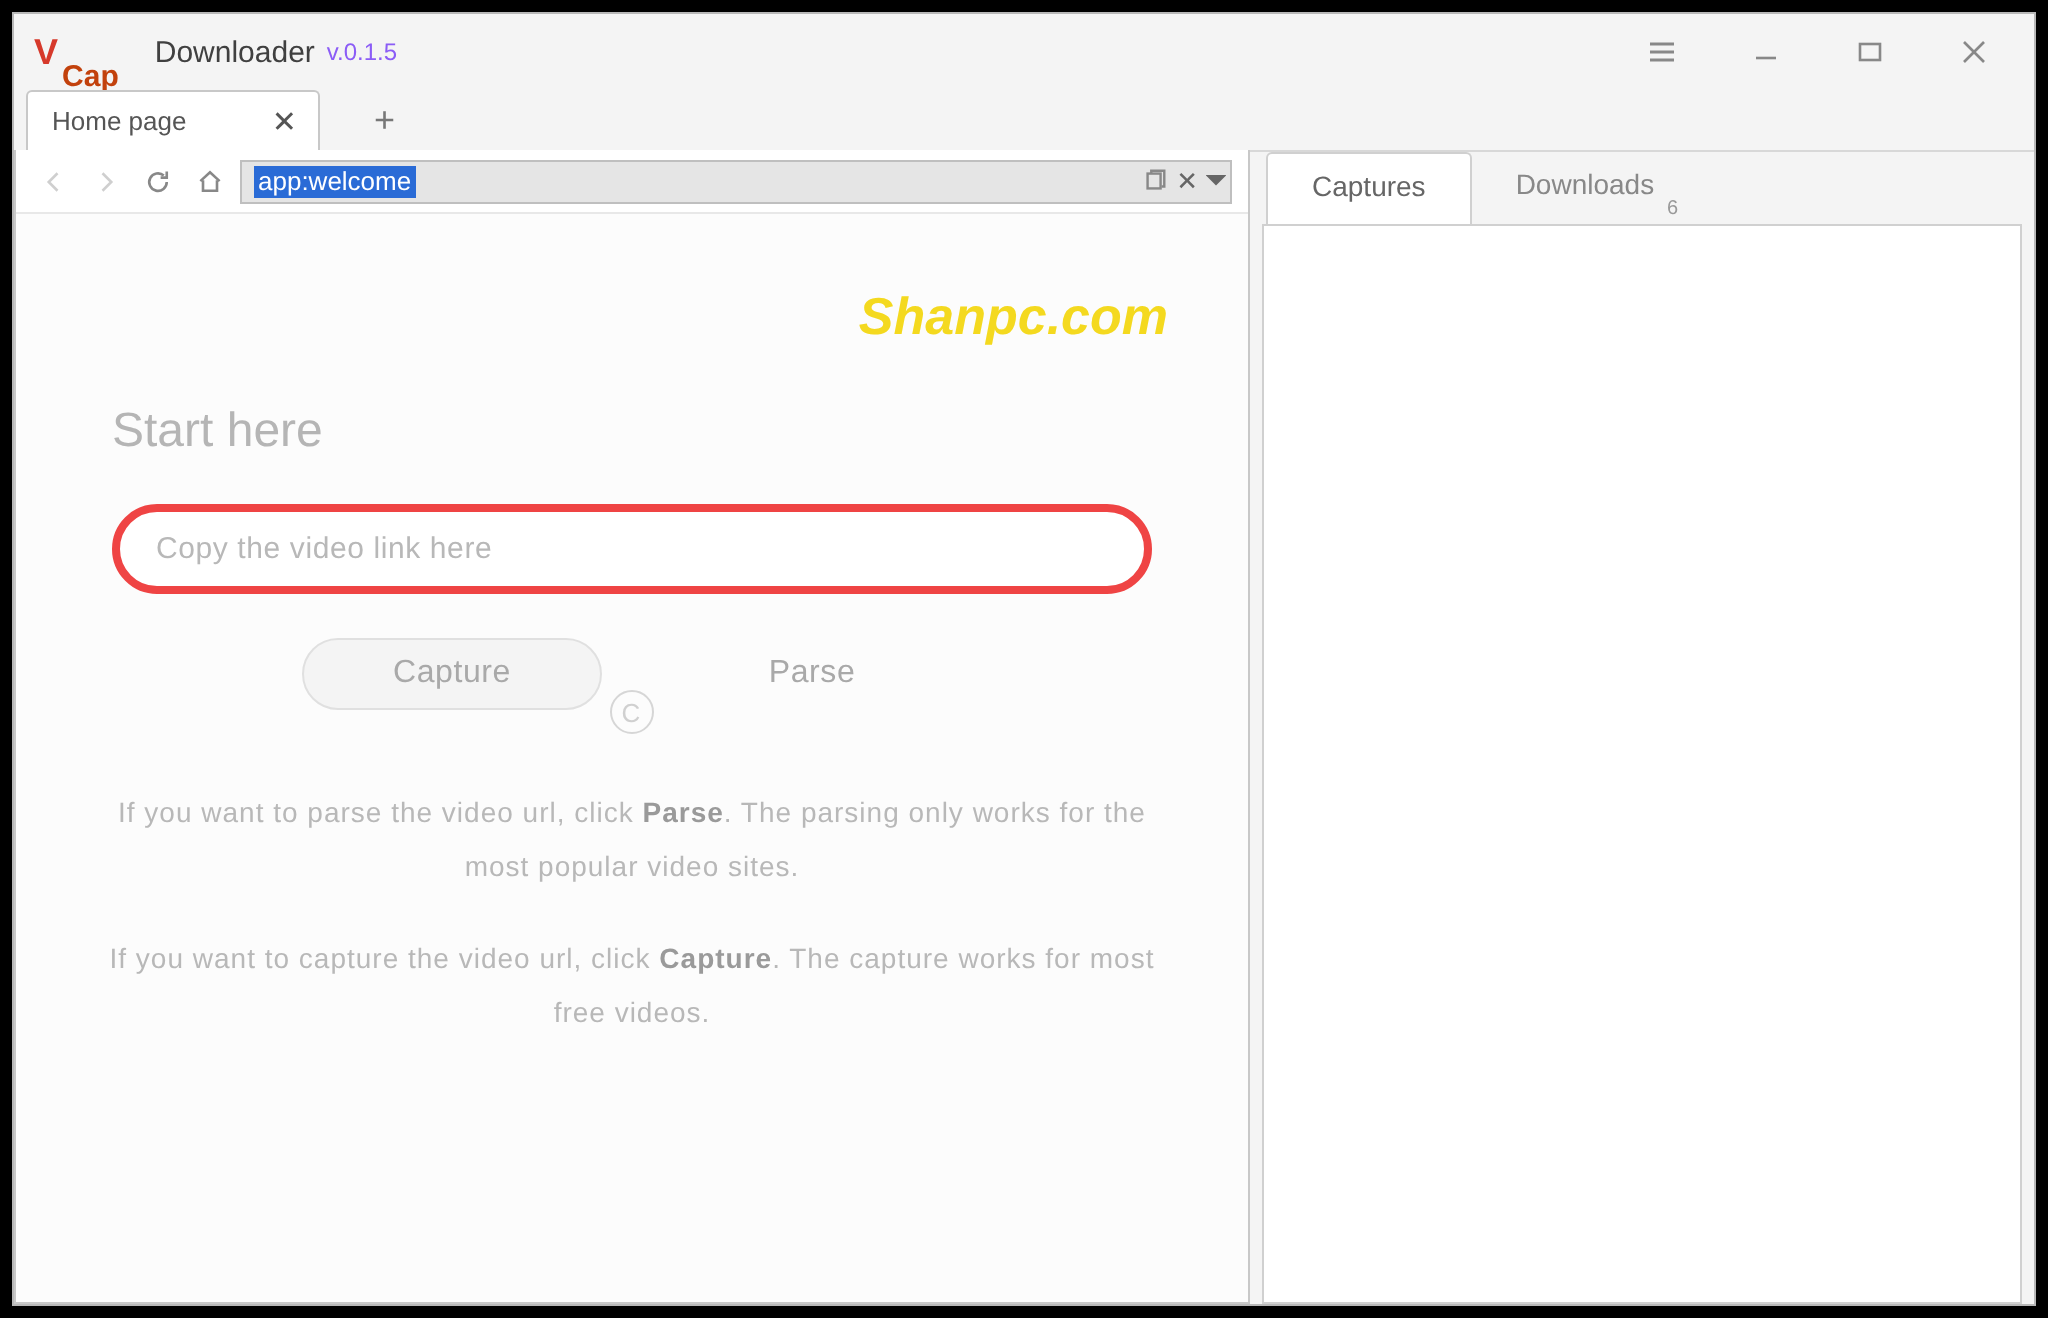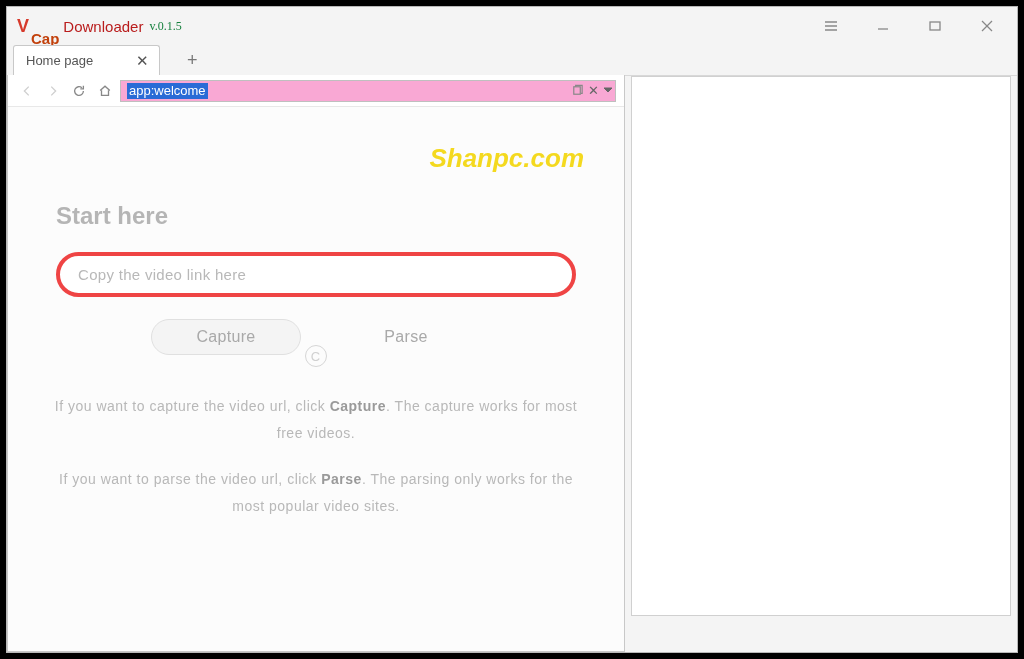--- a/index.html
+++ b/index.html
@@ -30,30 +30,29 @@
       font-weight: 700;
       font-size: 18px;
     }
     .logo-cap {
       color: #c2410c;
       font-weight: 700;
       font-size: 15px;
       margin-top: 24px;
     }
     .logo-dl {
-      color: #b91c1c;
+      color: #404040;
       font-size: 15px;
       font-weight: 400;
-      margin-left: 2px;
+      margin-left: 16px;
     }
     .version {
-      color: #15803d;
+      color: #8b5cf6;
       font-size: 12px;
       margin-left: 6px;
-      font-family: Liberation Serif, serif;
     }
     .titlebar-controls {
       margin-left: auto;
       display: flex;
       gap: 12px;
       align-items: center;
     }
     .tb-btn {
       width: 40px; height: 30px;
       display: flex; align-items: center; justify-content: center;
@@ -128,21 +127,21 @@
       width: 22px; height: 22px;
       display: flex; align-items: center; justify-content: center;
       cursor: pointer;
     }
     .navbtn svg { width: 14px; height: 14px; stroke: #888; stroke-width: 1.5; fill: none; }
     .navbtn.disabled svg { stroke: #cfcfcf; }
     .addr {
       flex: 1;
       height: 22px;
       border: 1px solid #bfbfbf;
-      background: #f9a8d4;
+      background: #e5e5e5;
       display: flex;
       align-items: center;
       padding: 0 2px 0 6px;
       font-size: 13px;
     }
     .addr-text {
       background: #2a6bd6;
       color: #fff;
       padding: 0 2px;
       line-height: 16px;
@@ -171,21 +170,21 @@
       font-size: 26px;
       font-weight: 700;
       font-style: italic;
       color: #f4d91f;
       margin: 16px 0 28px;
       font-family: "Segoe UI", Arial, sans-serif;
     }
     .start-here {
       color: #b5b5b5;
       font-size: 24px;
-      font-weight: 700;
+      font-weight: 400;
       margin: 0 0 22px 8px;
     }
     .link-input {
       border: 4px solid #ef4444;
       border-radius: 24px;
       padding: 10px 18px;
       color: #b8b8b8;
       font-size: 15px;
       background: #fff;
       margin: 0 8px;
@@ -376,30 +375,39 @@
       <div class="content">
         <div class="wm-brand">Shanpc.com</div>
         <div class="start-here">Start here</div>
         <div class="link-input">Copy the video link here</div>
         <div class="btnrow">
           <div class="pill">Capture</div>
           <div class="pill parse">Parse</div>
         </div>
         <div class="help">
           <p>
+            <span>If you want to parse the video url, click </span><b>Parse</b><span>. The parsing only works for the most popular video sites.</span>
+          </p>
+          <p>
             <span>If you want to capture the video url, click </span><b>Capture</b><span>. The capture works for most free videos.</span>
           </p>
-          <p>
-            <span>If you want to parse the video url, click </span><b>Parse</b><span>. The parsing only works for the most popular video sites.</span>
-          </p>
         </div>
         <div class="watermark">
           <span class="wm-c">C</span>
         </div>
       </div>
     </div>
 
     <div class="right">
+      <div class="rtabs">
+        <div class="rtab active">
+          <span>Captures</span>
+        </div>
+        <div class="rtab">
+          <span>Downloads</span>
+          <span class="badge">6</span>
+        </div>
+      </div>
       <div class="rpanel"></div>
     </div>
   </div>
 
 </div>
 
 </body></html>

